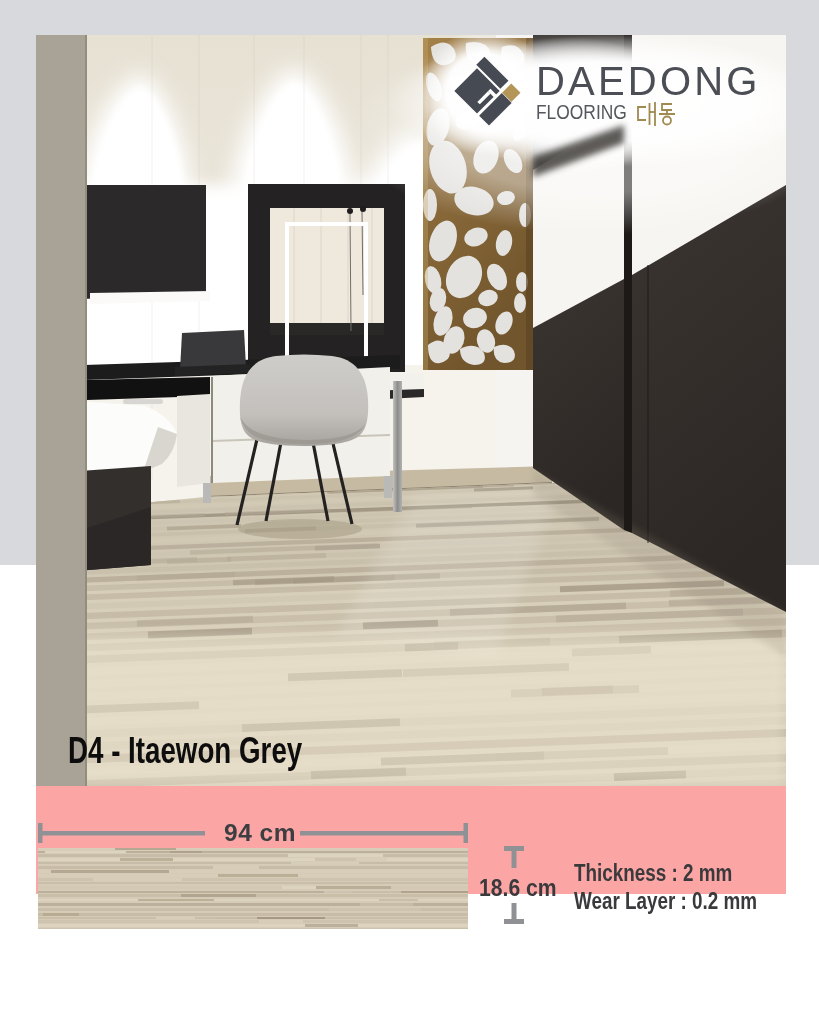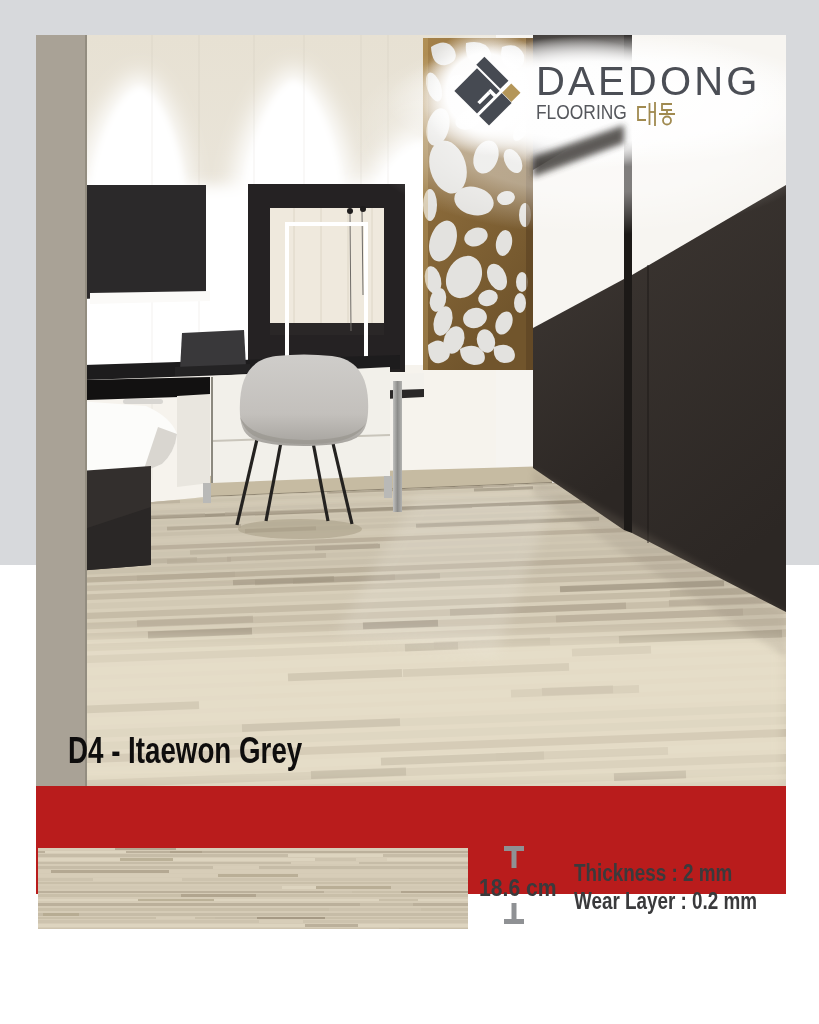--- a/index.html
+++ b/index.html
@@ -5,21 +5,21 @@
   html,body{margin:0;padding:0;width:819px;height:1024px;background:#ffffff;
     font-family:"Liberation Sans",sans-serif;overflow:hidden;}
   .abs{position:absolute;}
 </style>
 </head>
 <body>
 <div style="position:relative;width:819px;height:1024px;">
 
 <div class="abs" style="left:0;top:0;width:819px;height:565px;background:#d7d9dc;"></div>
 
-<div class="abs" style="left:36px;top:35px;width:750px;height:859px;overflow:hidden;background:#b91c1c;">
+<div class="abs" style="left:36px;top:35px;width:750px;height:859px;overflow:hidden;background:#fca5a5;">
   <svg width="750" height="751" viewBox="0 0 750 751">
     <defs>
       <filter id="soft" x="-30%" y="-30%" width="160%" height="160%">
             <feGaussianBlur stdDeviation="7"></feGaussianBlur>
           </filter>
       <filter id="softBig" x="-40%" y="-40%" width="180%" height="180%">
             <feGaussianBlur stdDeviation="11"></feGaussianBlur>
           </filter>
       <filter id="soft2" x="-30%" y="-30%" width="160%" height="160%">
             <feGaussianBlur stdDeviation="3"></feGaussianBlur>
@@ -352,20 +352,29 @@
       <path d="M613.5,77 L619,77"></path>
       <path d="M636,69 L626,69 L626,75 L636,75"></path>
       <path d="M623,79 L639,79 M631,75 L631,79"></path>
       <circle cx="631" cy="85.5" r="4" stroke-width="1.8"></circle>
     </g>
 
     <text x="32" y="728" font-size="36.5" font-weight="700" fill="#0e0d0d" font-family="Liberation Sans, sans-serif" transform="translate(32,0) scale(0.76,1) translate(-32,0)">D4 - Itaewon Grey</text>
   </svg>
 </div>
 
+<div class="abs" style="left:38px;top:823px;width:430px;height:20px;">
+  <svg width="430" height="20">
+    <rect x="0" y="0" width="4.5" height="20" fill="#8f9194"></rect>
+    <rect x="425.5" y="0" width="4.5" height="20" fill="#8f9194"></rect>
+    <rect x="4" y="8" width="163" height="4.5" fill="#8f9194"></rect>
+    <rect x="262" y="8" width="164" height="4.5" fill="#8f9194"></rect>
+    <text x="222" y="18" font-size="24.5" font-weight="700" letter-spacing="0.5" fill="#3c3e41" text-anchor="middle" font-family="Liberation Sans, sans-serif">94 cm</text>
+  </svg>
+</div>
 
 <div class="abs" style="left:38px;top:848px;width:430px;height:81px;">
   <svg width="430" height="81">
     <rect width="430" height="81" fill="#d5cbb6"></rect>
 <rect x="0" y="0" width="430" height="2" fill="#d7cdb8"></rect>
 <rect x="77" y="0" width="61" height="2" fill="#ab9f88" opacity="0.8"></rect>
 <rect x="0" y="3" width="430" height="2" fill="#bbb09b"></rect>
 <rect x="132" y="3" width="32" height="2" fill="#ab9f88" opacity="0.8"></rect>
 <rect x="7" y="3" width="81" height="2" fill="#ddd4bf" opacity="1"></rect>
 <rect x="0" y="6" width="430" height="3" fill="#c6bca7"></rect>

